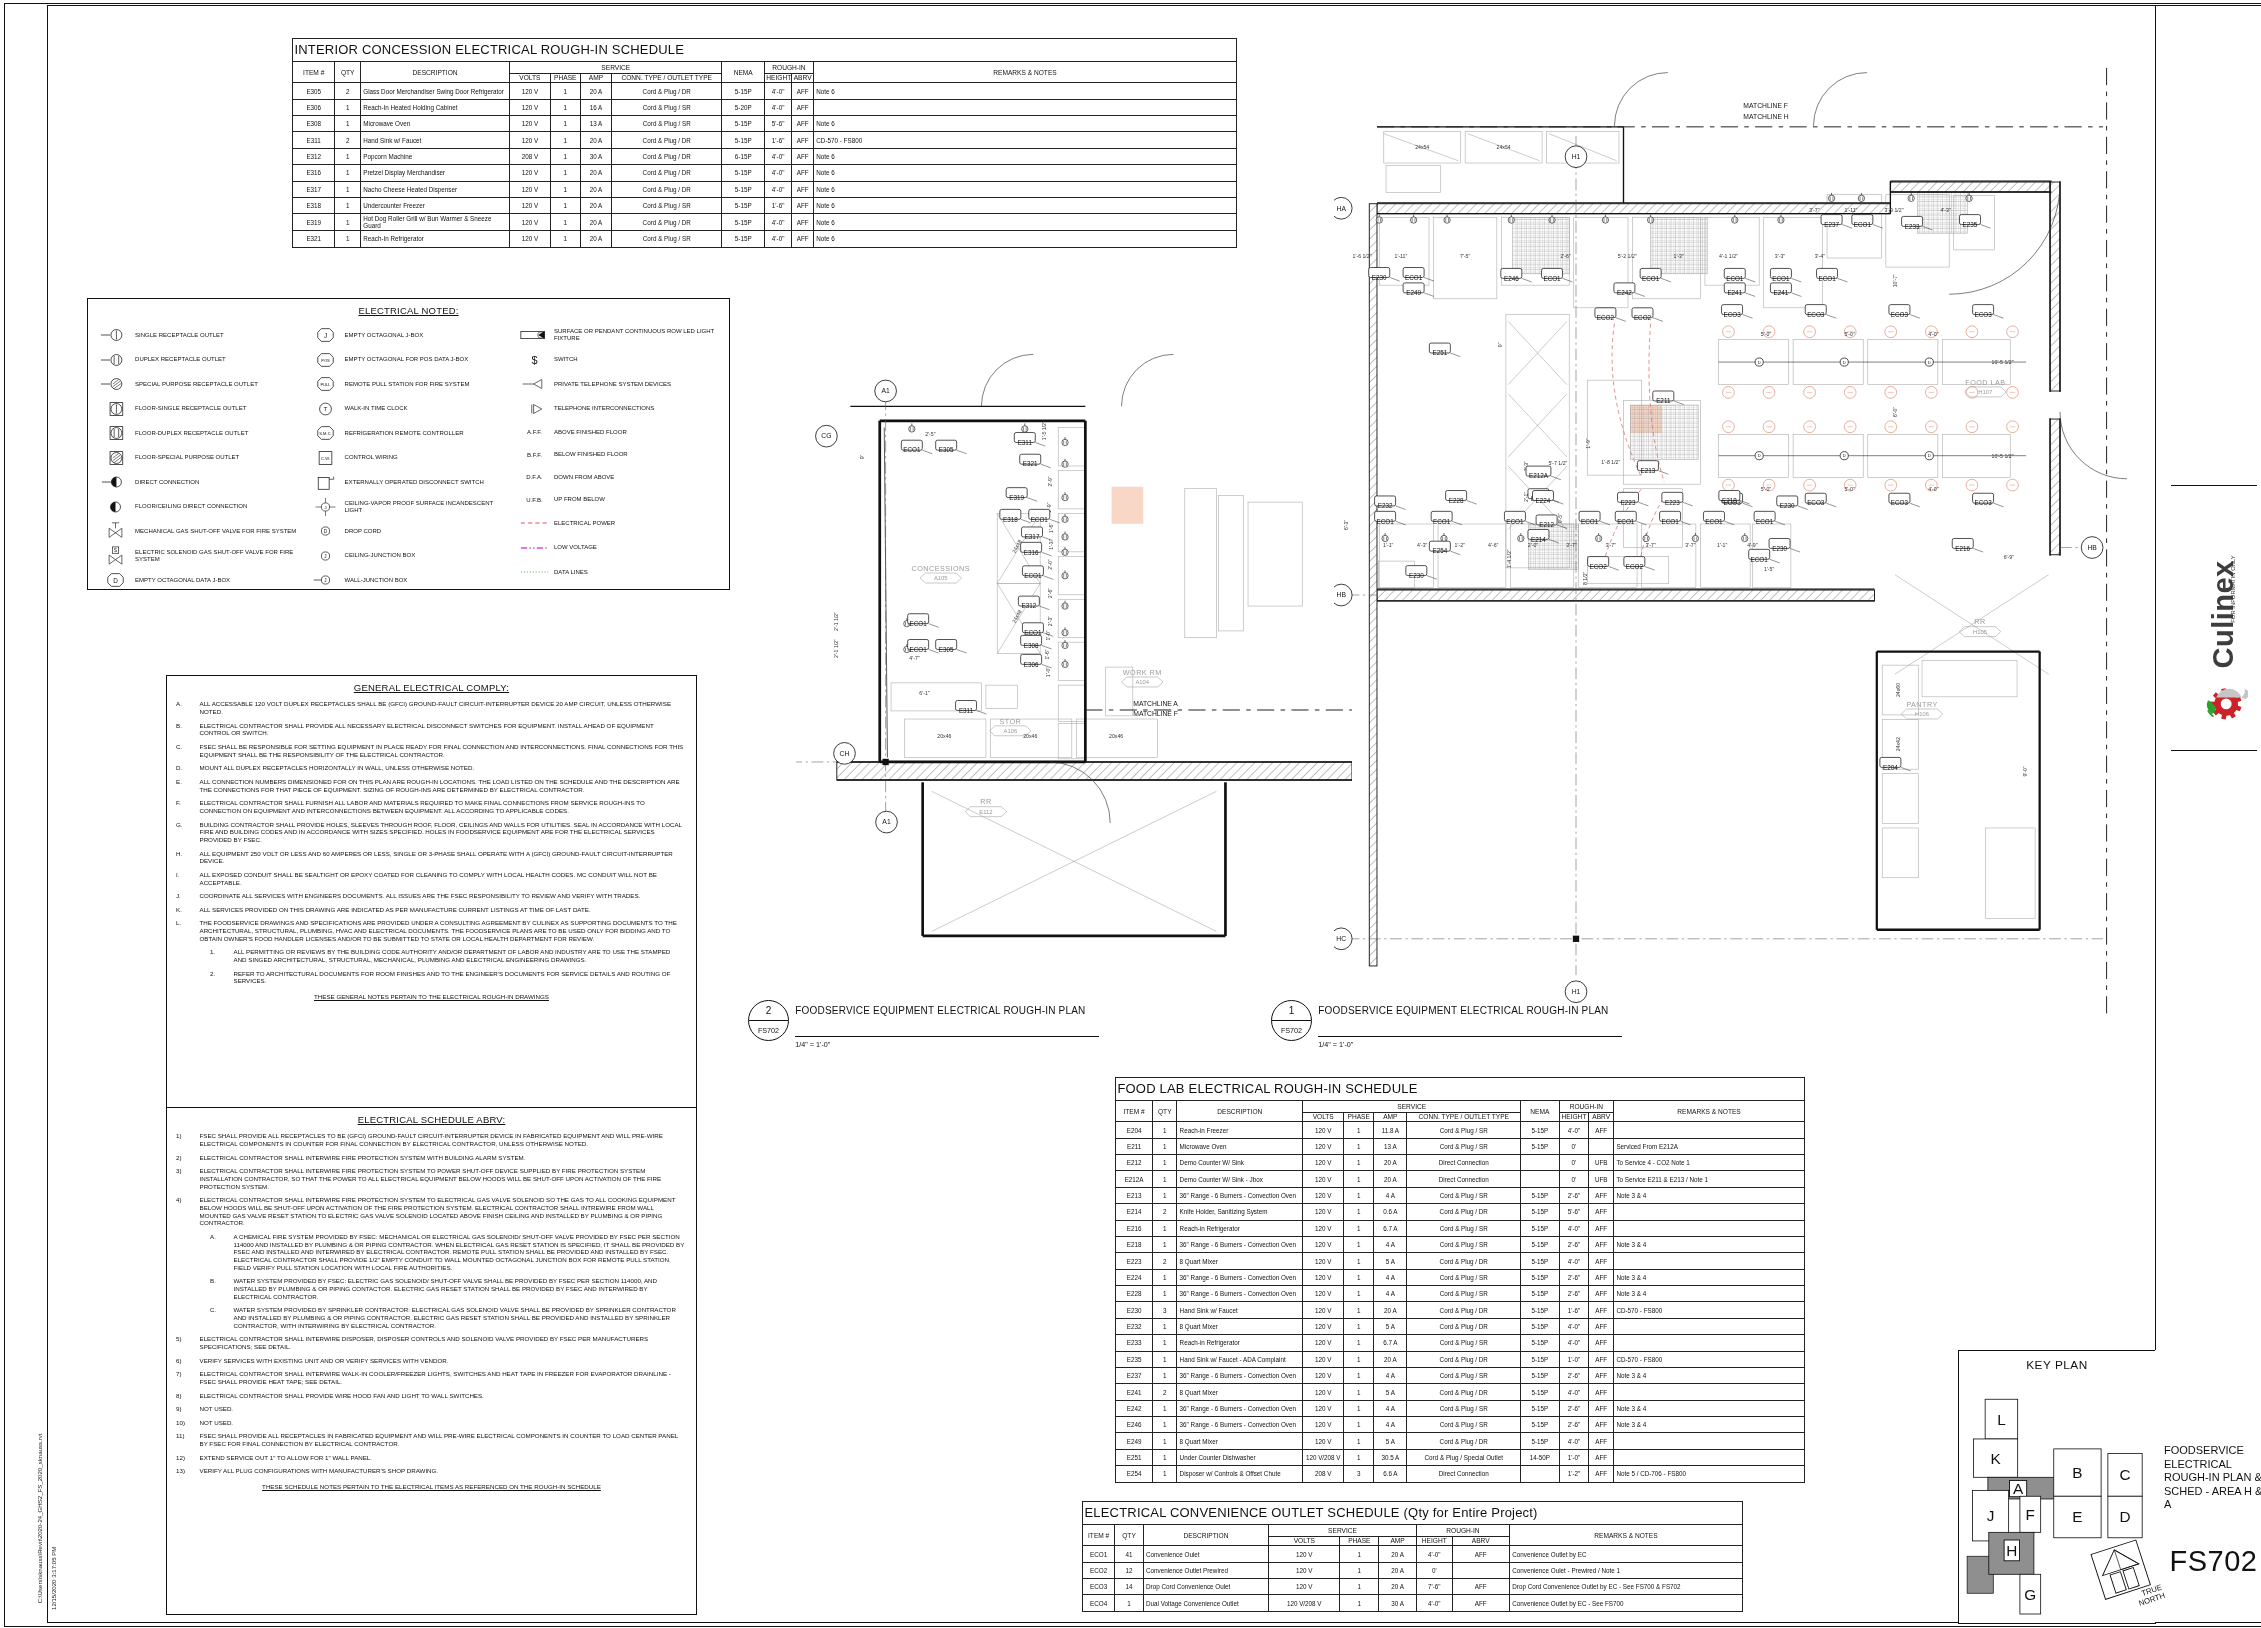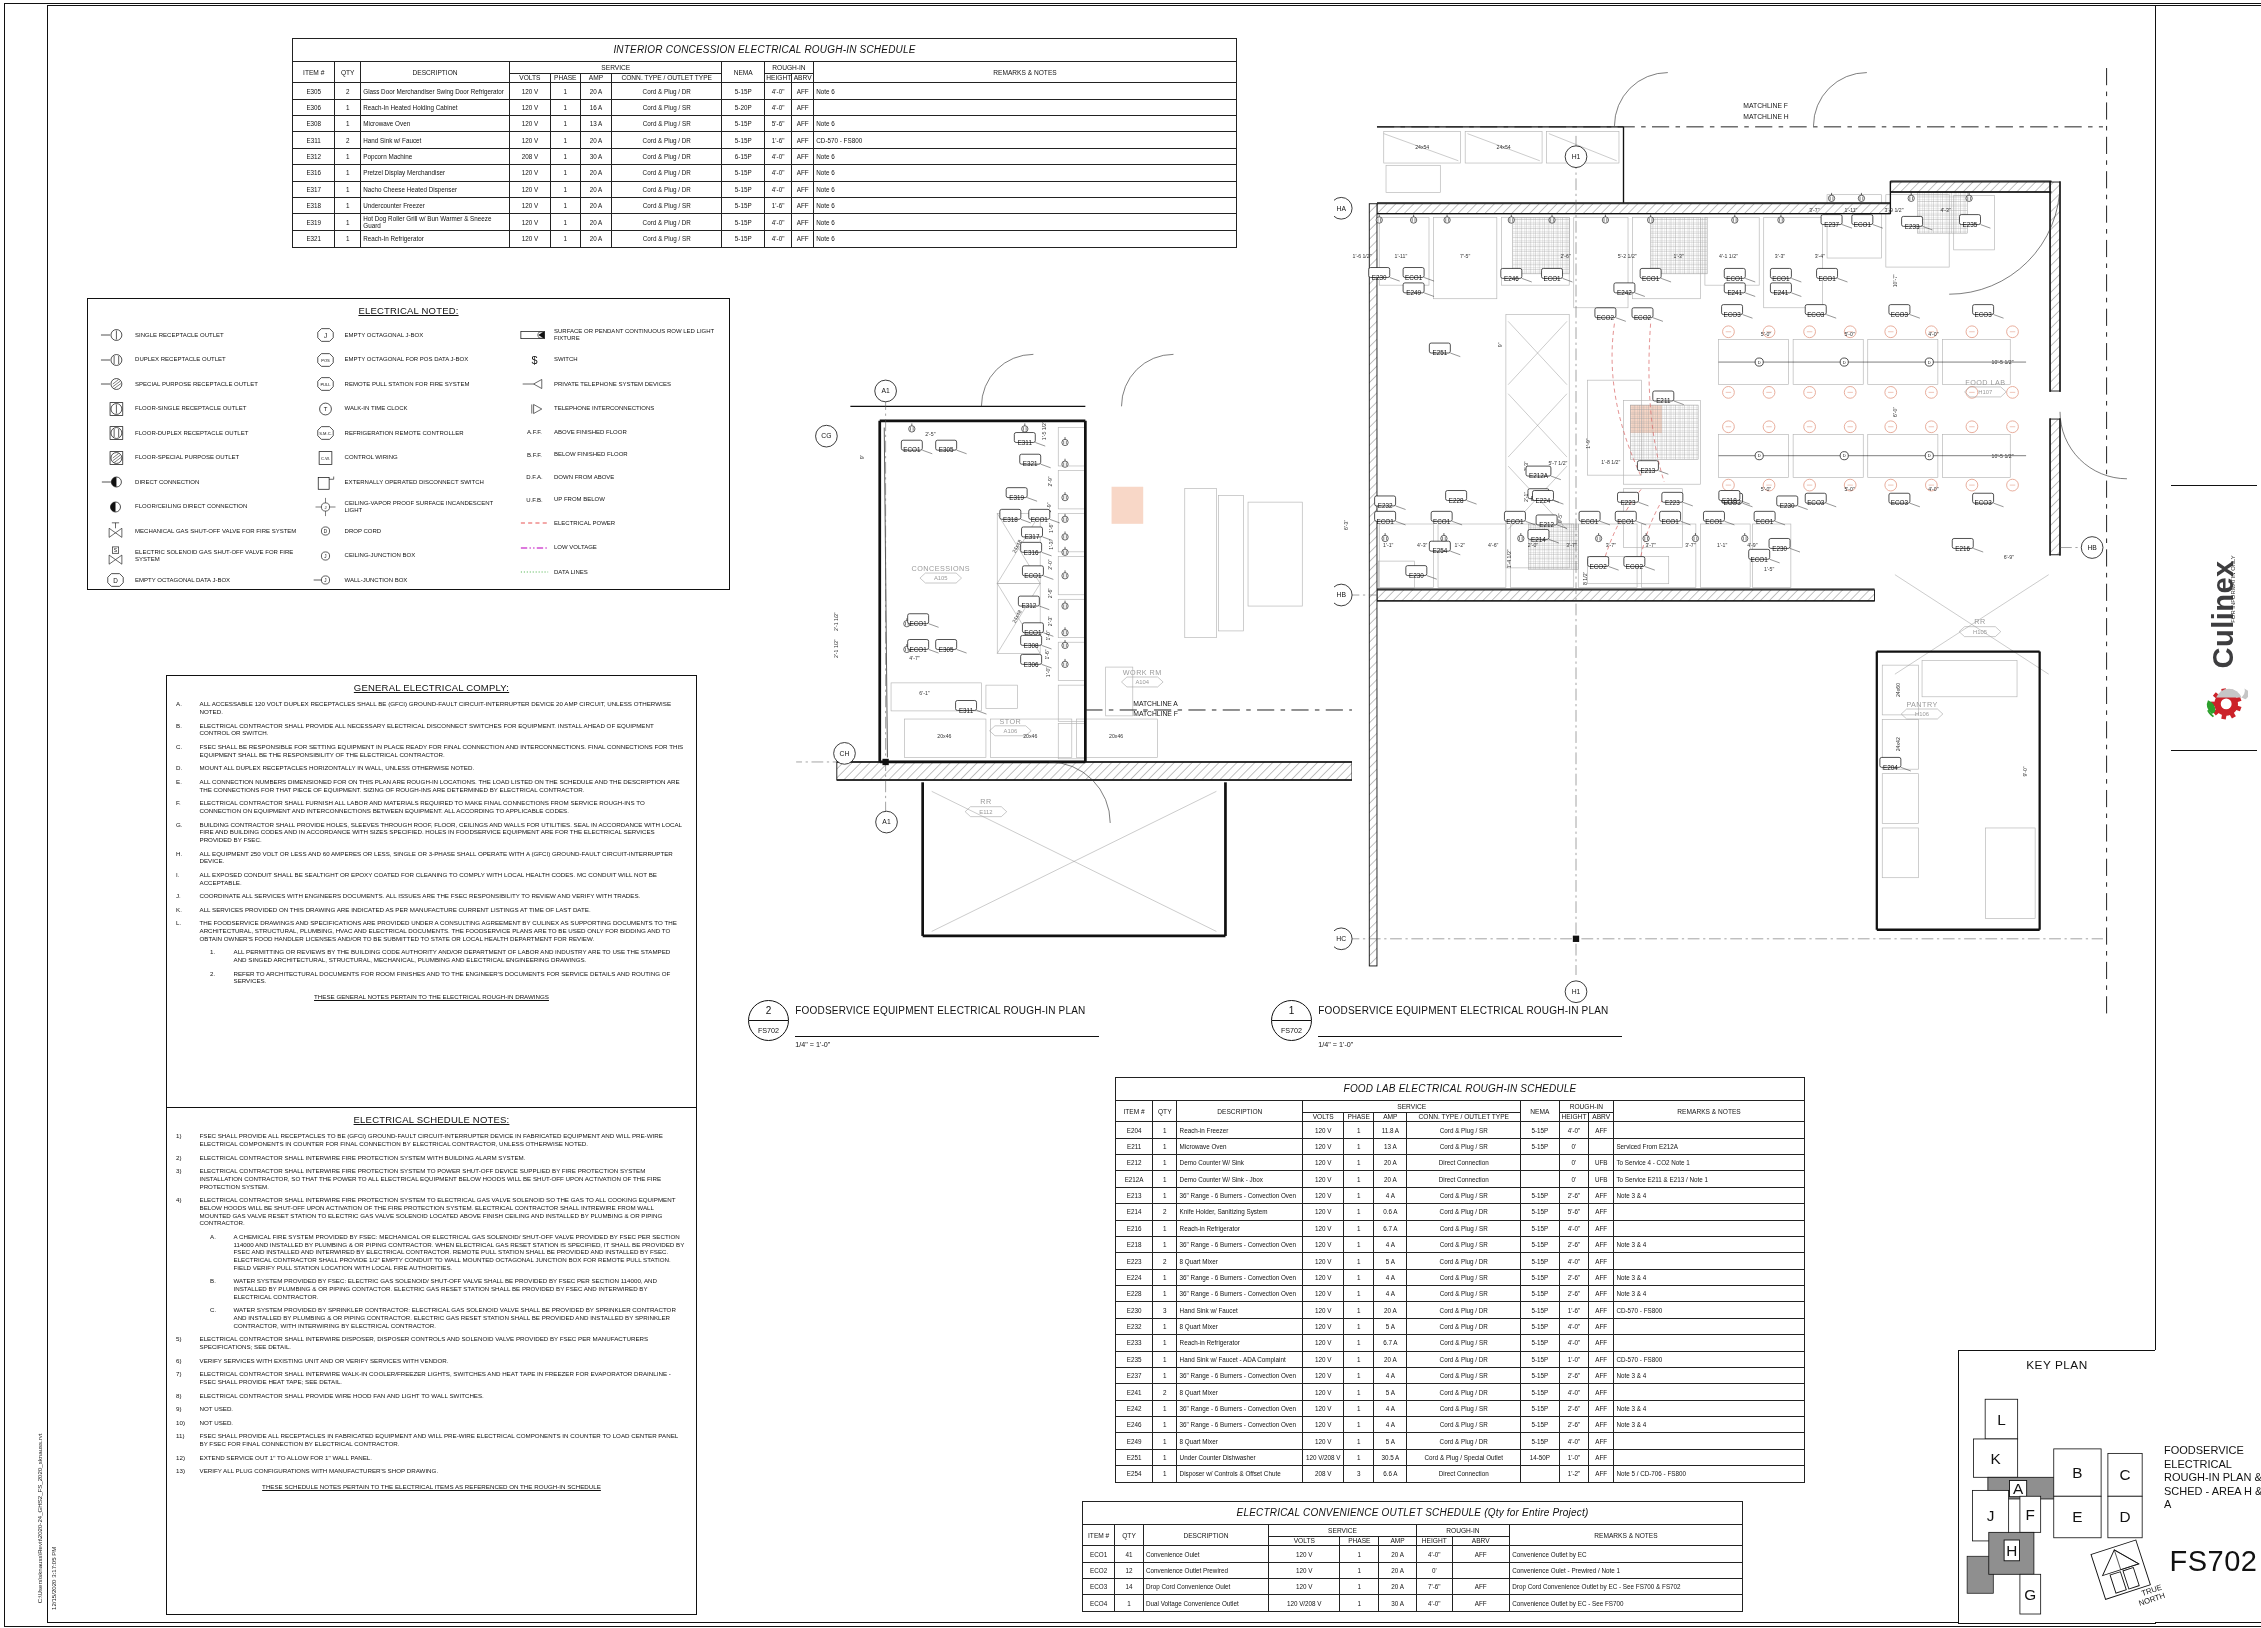--- a/index.html
+++ b/index.html
@@ -7,21 +7,21 @@
          font-family:"Liberation Sans",sans-serif;color:#111;}
   .abs{position:absolute;}
   .frame{position:absolute;border:0.9px solid #111;}
   .vline{position:absolute;background:#111;}
   .hline{position:absolute;background:#111;}
 
   
   table.sched{border-collapse:collapse;width:100%;table-layout:fixed;background:#fff;}
   table.sched,table.sched th,table.sched td{border:0.6px solid #222;}
   table.sched{border-width:1.2px;}
-  table.sched .ttl{font-size:10px;letter-spacing:0.2px;text-align:center;height:20px;font-weight:normal;border-bottom:1.1px solid #222;font-style:italic;}
+  table.sched .ttl{font-size:13px;letter-spacing:0.2px;text-align:left;height:20px;font-weight:normal;border-bottom:1.1px solid #222;}
   table.sched th{font-size:6.6px;font-weight:normal;text-align:center;padding:0.9px 1.4px;}
   table.sched td{font-size:6.3px;padding:0.9px 2.3px;text-align:center;height:13.6px;}
   table.sched td.l{text-align:left;}
   table.sched .grp{height:11.8px;font-size:6.6px;}
   table.sched .nb{border-top:none;}
 
   
   .notesbox{position:absolute;border:1px solid #111;background:#fff;}
   .boxtitle{font-size:9.5px;text-align:center;text-decoration:underline;letter-spacing:0.2px;margin:6.3px 0 7.2px 0;}
   .noteitem{display:flex;font-size:6.2px;line-height:7.7px;margin:0 11.8px 5.9px 9px;}
@@ -606,21 +606,21 @@
         </div>
         <div class="subitem">
           <div class="nlab">2.</div>
           <div class="ntxt">REFER TO ARCHITECTURAL DOCUMENTS FOR ROOM FINISHES AND TO THE ENGINEER'S DOCUMENTS FOR SERVICE DETAILS AND ROUTING OF SERVICES.</div>
         </div>
       </div>
     <div class="notefoot">THESE GENERAL NOTES PERTAIN TO THE ELECTRICAL ROUGH-IN DRAWINGS</div>
   </div>
 
   <div class="notesbox" style="left:166px;top:1107px;width:529px;height:506px;">
-    <div class="boxtitle">ELECTRICAL SCHEDULE NOTES:</div>
+    <div class="boxtitle">ELECTRICAL SCHEDULE ABRV:</div>
     <div id="schedule-notes-body">
         <div class="noteitem">
           <div class="nlab">1)</div>
           <div class="ntxt">FSEC SHALL PROVIDE ALL RECEPTACLES TO BE (GFCI) GROUND-FAULT CIRCUIT-INTERRUPTER DEVICE IN FABRICATED EQUIPMENT AND WILL PRE-WIRE ELECTRICAL COMPONENTS IN COUNTER FOR FINAL CONNECTION BY ELECTRICAL CONTRACTOR, UNLESS OTHERWISE NOTED.</div>
         </div>
         <div class="noteitem">
           <div class="nlab">2)</div>
           <div class="ntxt">ELECTRICAL CONTRACTOR SHALL INTERWIRE FIRE PROTECTION SYSTEM WITH BUILDING ALARM SYSTEM.</div>
         </div>
         <div class="noteitem">

